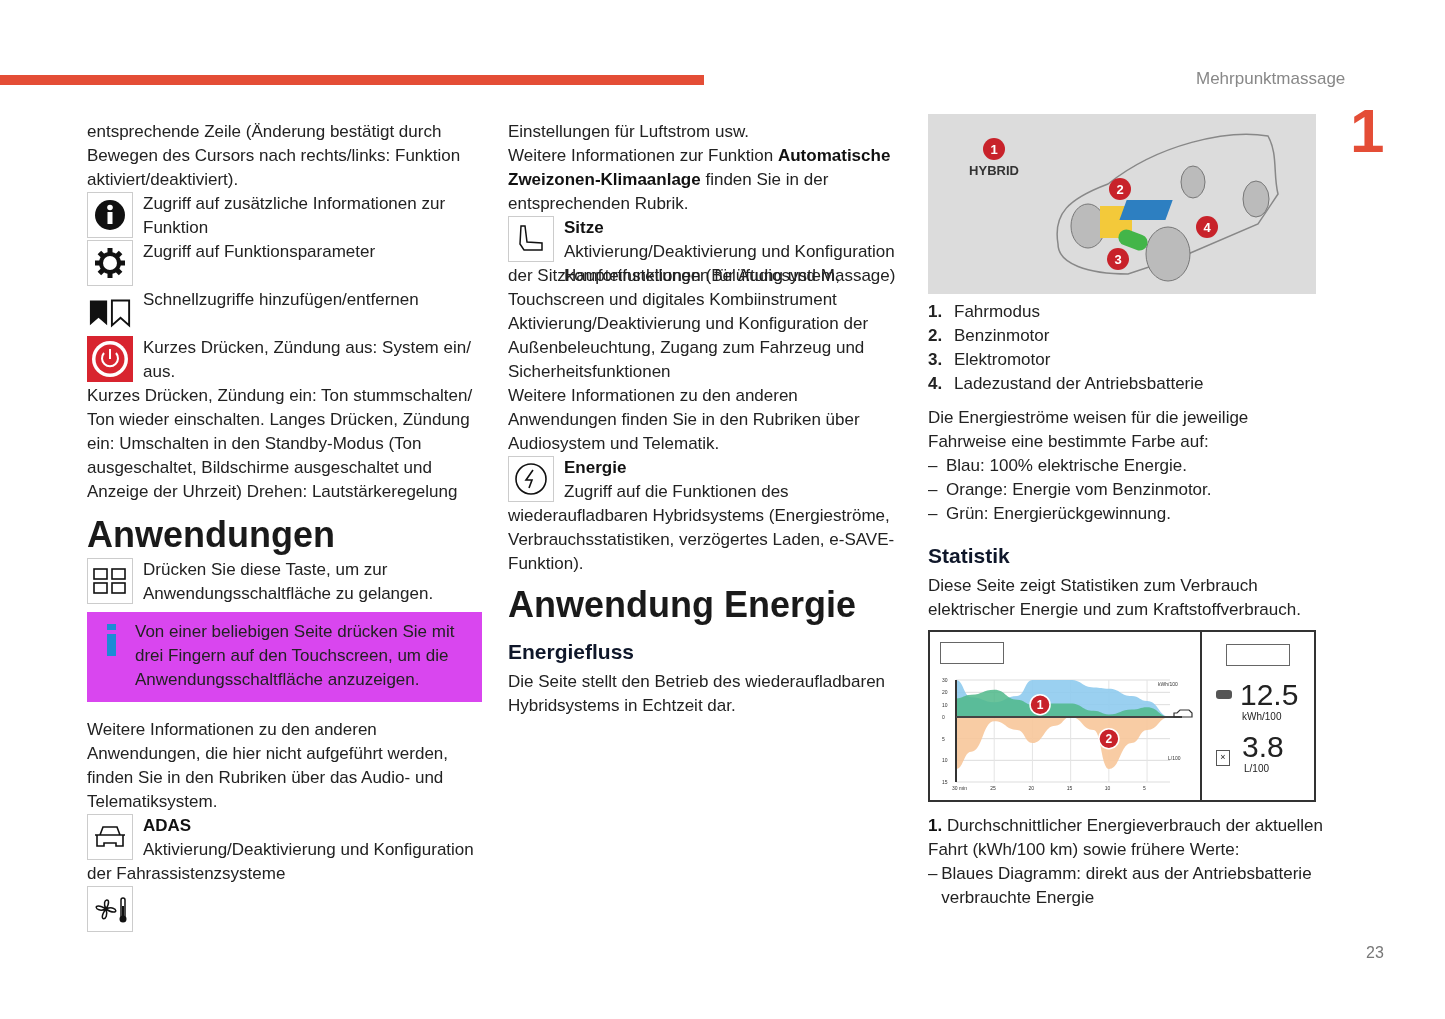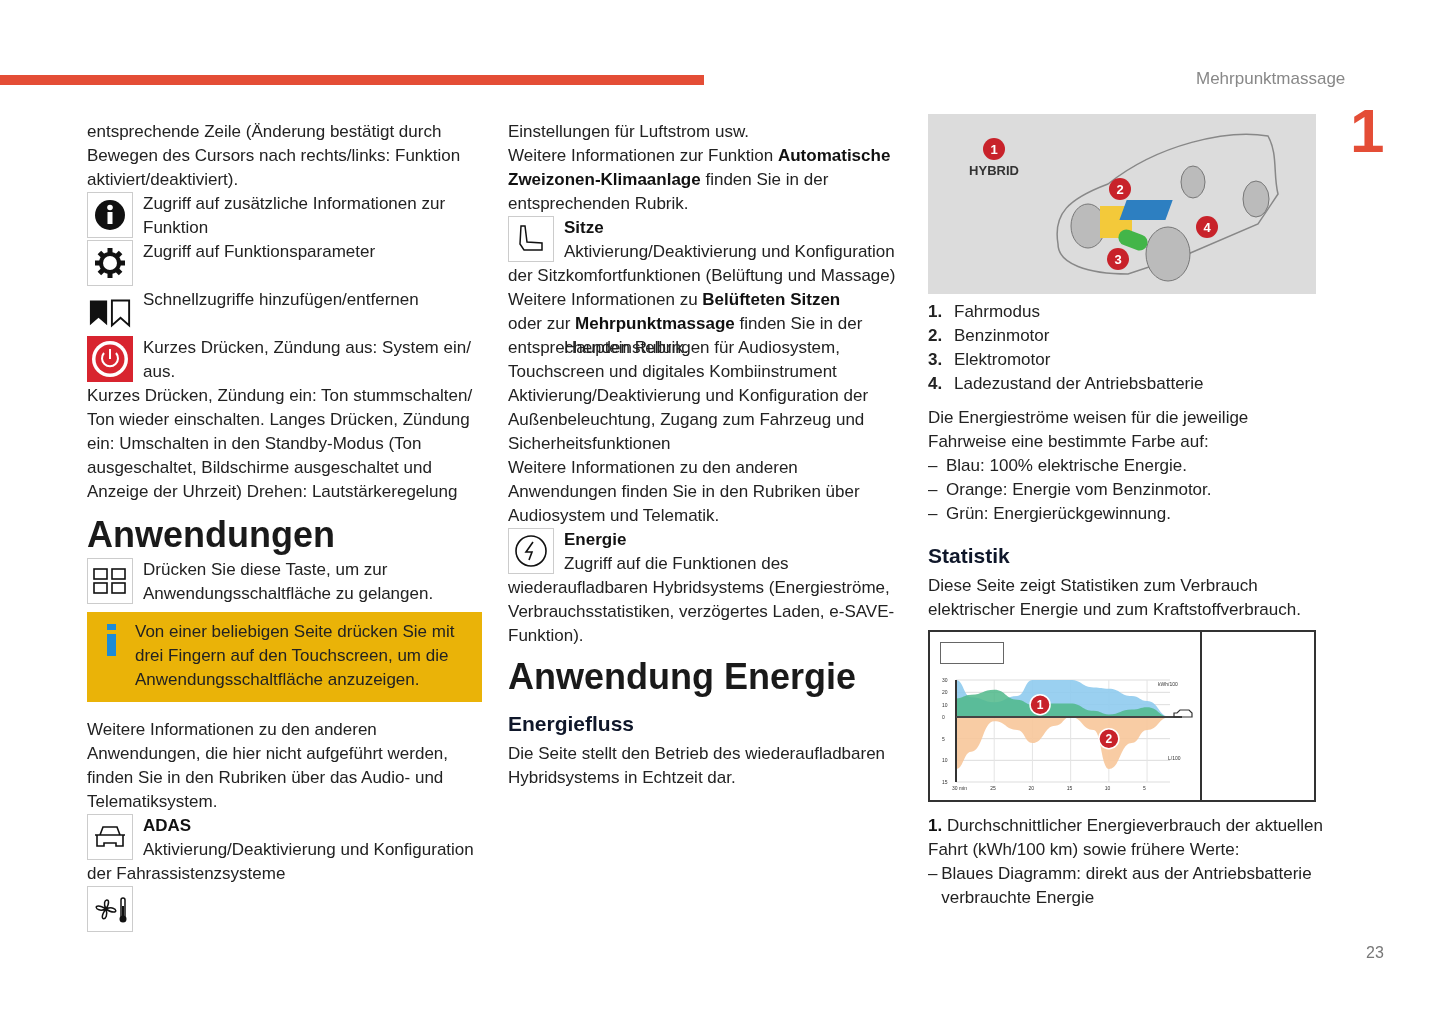--- a/index.html
+++ b/index.html
@@ -15,21 +15,21 @@
   .col3 { left:928px; width:400px; }
   p { margin:0; }
   b { font-weight:bold; color:#111; }
   .iconrow { position:relative; min-height:48px; }
   .iconrow .ibox { position:absolute; left:0; top:0; width:46px; height:46px; border:1px solid #ccc; box-sizing:border-box;
                    display:flex; align-items:center; justify-content:center; background:#fff; }
   .iconrow .itext { padding-left:56px; }
   .iconrow .ibox.red { background:#d8242f; border-color:#d8242f; }
   .h1 { font-size:36px; font-weight:bold; color:#1a1a1a; margin:14px 0 6px; line-height:34px; }
   .h2 { font-size:21px; font-weight:bold; color:#0f172a; margin:16px 0 4px; line-height:28px; }
-  .infobox { background:#eab308; padding:8px 12px 10px 12px; margin:6px 0 16px; position:relative; }
+  .infobox { background:#d946ef; padding:8px 12px 10px 12px; margin:6px 0 16px; position:relative; }
   .infobox .i-mark { position:absolute; left:20px; top:12px; width:9px; height:32px; }
   .infobox .i-mark .dot { position:absolute; top:0; left:0; width:9px; height:6px; background:#1c8bd6; }
   .infobox .i-mark .bar { position:absolute; top:10px; left:0; width:9px; height:22px; background:#1c8bd6; }
   .infobox .ib-first { padding-left:36px; }
   .numlist { margin:6px 0 10px; }
   .numlist .li { display:flex; }
   .numlist .n { width:26px; font-weight:bold; }
   .dash { display:flex; }
   .dash .d { width:18px; }
   .hybrid-img { width:388px; height:180px; background:#dcdcdc; position:relative; margin-top:-6px; margin-bottom:6px; }
@@ -147,21 +147,20 @@
 
   <div class="iconrow">
     <div class="ibox">
       <svg width="34" height="34" viewBox="0 0 34 34">
           <path d="M7 4 L11 4 L13 20 L28 21 L28 28 L10 28 L6 22 Z" fill="none" stroke="#111" stroke-width="1.5"></path>
         </svg>
     </div>
     <div class="itext"><b>Sitze</b></div>
   </div>
   <p style="margin-top:-24px;text-indent:56px">Aktivierung/Deaktivierung und Konfiguration der Sitzkomfortfunktionen (Belüftung und Massage)</p>
-  <p><span>Weitere Informationen zu </span><b>Belüfteten Sitzen</b><br><span> oder zur </span><b>Mehrpunktmassage</b><span> finden Sie in der entsprechenden Rubrik.</span></p>
 
   <p style="margin-top:-24px;text-indent:56px">Haupteinstellungen für Audiosystem, Touchscreen und digitales Kombiinstrument Aktivierung/Deaktivierung und Konfiguration der Außenbeleuchtung, Zugang zum Fahrzeug und Sicherheitsfunktionen</p>
   <p>Weitere Informationen zu den anderen Anwendungen finden Sie in den Rubriken über Audiosystem und Telematik.</p>
 
   <div class="iconrow">
     <div class="ibox">
       <svg width="36" height="36" viewBox="0 0 36 36">
           <circle cx="18" cy="18" r="15" fill="none" stroke="#111" stroke-width="1.6"></circle>
           <path d="M20 9 L13 19 H19 L16 27" fill="none" stroke="#111" stroke-width="1.6"></path>
         </svg>
@@ -272,20 +271,29 @@
           <text x="213.07142857142858" y="158" font-size="5" fill="#333" font-family="Liberation Sans, sans-serif">5</text>
           <text x="228" y="54.166666666666664" font-size="5" fill="#333" font-family="Liberation Sans, sans-serif">kWh/100</text>
           <text x="238" y="128.33333333333331" font-size="5" fill="#333" font-family="Liberation Sans, sans-serif">L/100</text>
           <path d="M244 85 h18 v-4 l-3 -3 h-9 l-3 3 h-3 Z" fill="none" stroke="#333" stroke-width="1.2"></path>
           <circle cx="110.07142857142857" cy="72.66666666666667" r="10" fill="#c8222a" stroke="#fff" stroke-width="1.5"></circle>
           <text x="110.07142857142857" y="76.66666666666667" text-anchor="middle" font-size="12" font-weight="bold" fill="#fff" font-family="Liberation Sans, sans-serif">1</text>
           <circle cx="178.85714285714286" cy="106.66666666666666" r="10" fill="#c8222a" stroke="#fff" stroke-width="1.5"></circle>
           <text x="178.85714285714286" y="110.66666666666666" text-anchor="middle" font-size="12" font-weight="bold" fill="#fff" font-family="Liberation Sans, sans-serif">2</text>
         </svg>
     </div>
+    <div class="stat-right">
+      <div style="position:absolute;left:24px;top:12px;width:62px;height:20px;border:1.5px solid #666"></div>
+      <div style="position:absolute;left:14px;top:58px;width:16px;height:9px;background:#555;border-radius:3px"></div>
+      <div style="position:absolute;left:38px;top:48px;font-size:30px;line-height:30px">12.5</div>
+      <div style="position:absolute;left:40px;top:80px;font-size:10px;line-height:10px">kWh/100</div>
+      <div style="position:absolute;left:14px;top:118px;width:14px;height:16px;border:1.5px solid #555;box-sizing:border-box;font-size:9px;text-align:center;line-height:13px">×</div>
+      <div style="position:absolute;left:40px;top:100px;font-size:30px;line-height:30px">3.8</div>
+      <div style="position:absolute;left:42px;top:132px;font-size:10px;line-height:10px">L/100</div>
+    </div>
   </div>
 
   <p><b>1.</b> <span>Durchschnittlicher Energieverbrauch der aktuellen Fahrt (kWh/100 km) sowie frühere Werte:</span></p>
   <div class="dash">
       <span class="d">–</span>
       <span>Blaues Diagramm: direkt aus der Antriebsbatterie verbrauchte Energie</span>
     </div>
 </div>
 
 </body></html>

